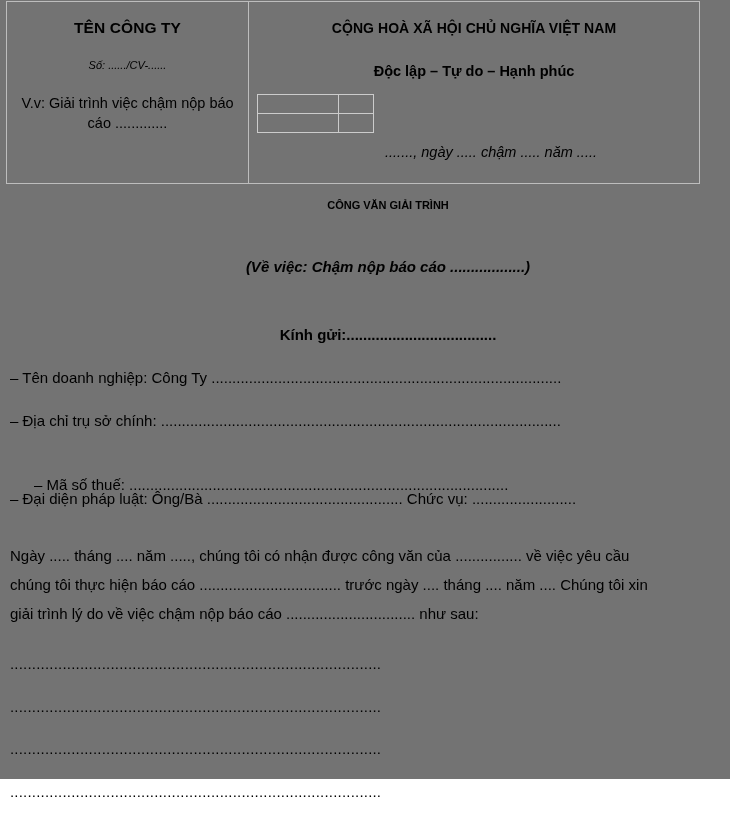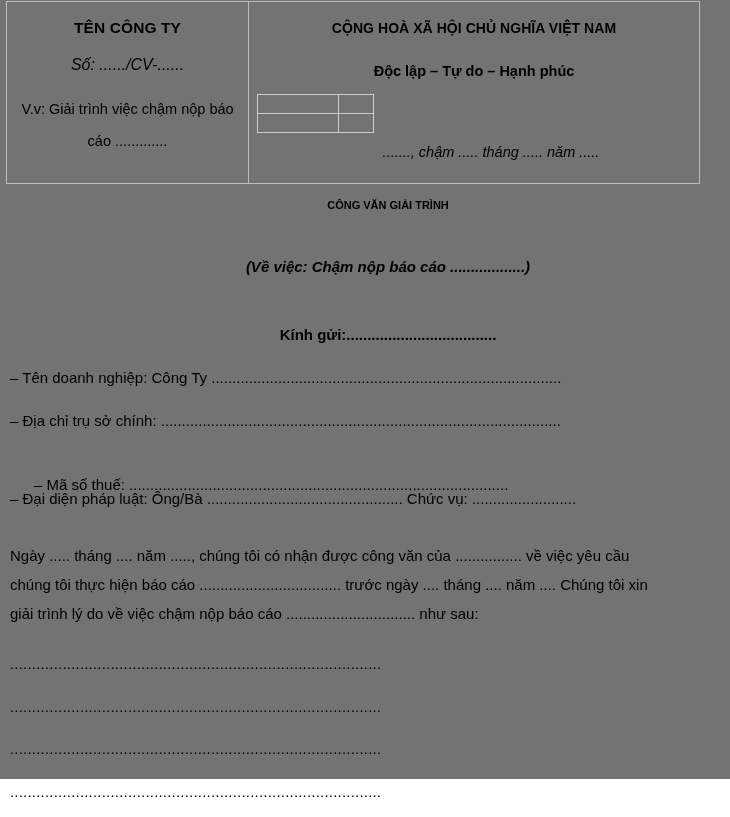--- a/index.html
+++ b/index.html
@@ -51,28 +51,28 @@
   }
 
   .company-name {
     font-size: 15.5px;
     font-weight: bold;
     letter-spacing: .1px;
     line-height: 20px;
     margin-top: 6px;
   }
   .doc-number {
-    font-size: 16px;
+    font-size: 11px;
     font-style: italic;
     line-height: 20px;
     margin-top: 17px;
   }
   .subject-line {
     font-size: 14.5px;
-    line-height: 32px;
+    line-height: 20px;
     margin-top: 18px;
     padding: 0 2px;
   }
 
   .national-title {
     font-size: 14px;
     font-weight: bold;
     line-height: 20px;
     margin-top: 6px;
     letter-spacing: .05px;
@@ -218,21 +218,21 @@
           <td class="mini-col-wide"></td>
           <td class="mini-col-narrow"></td>
         </tr>
         <tr>
           <td class="mini-col-wide"></td>
           <td class="mini-col-narrow"></td>
         </tr>
       </tbody>
         </table>
 
-      <div class="date-line">......., chậm ..... tháng ..... năm .....</div>
+      <div class="date-line">......., ngày ..... chậm ..... năm .....</div>
     </div>
   </div>
 
   <div class="doc-title">CÔNG VĂN GIẢI TRÌNH</div>
 
   <div class="doc-subtitle">(Về việc: Chậm nộp báo cáo ..................)</div>
 
   <div class="recipient">Kính gửi:....................................</div>
 
   <div class="field-line f1">– Tên doanh nghiệp: Công Ty ....................................................................................</div>

